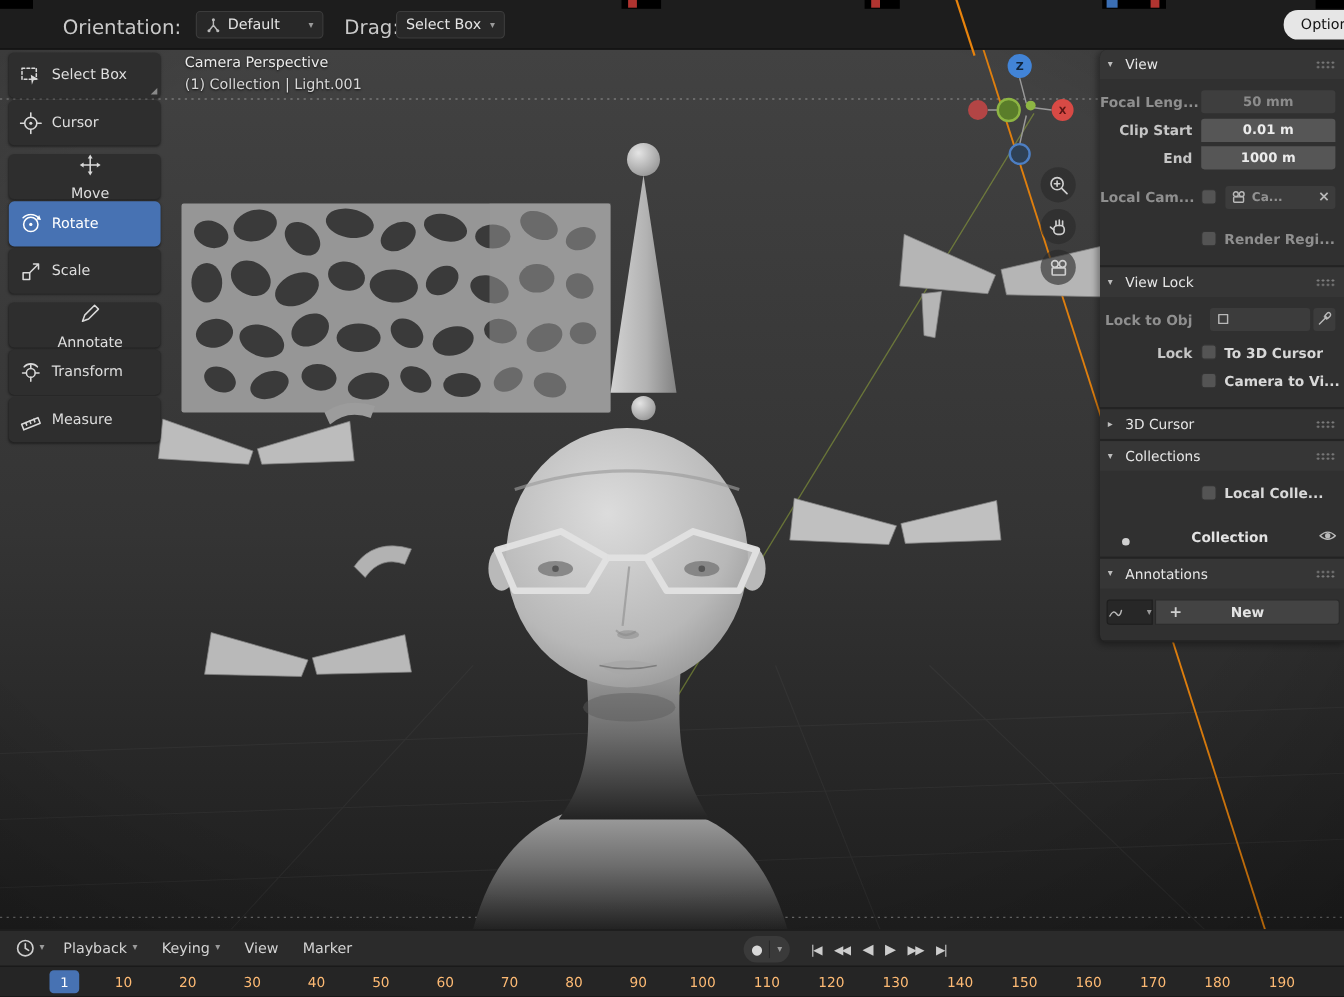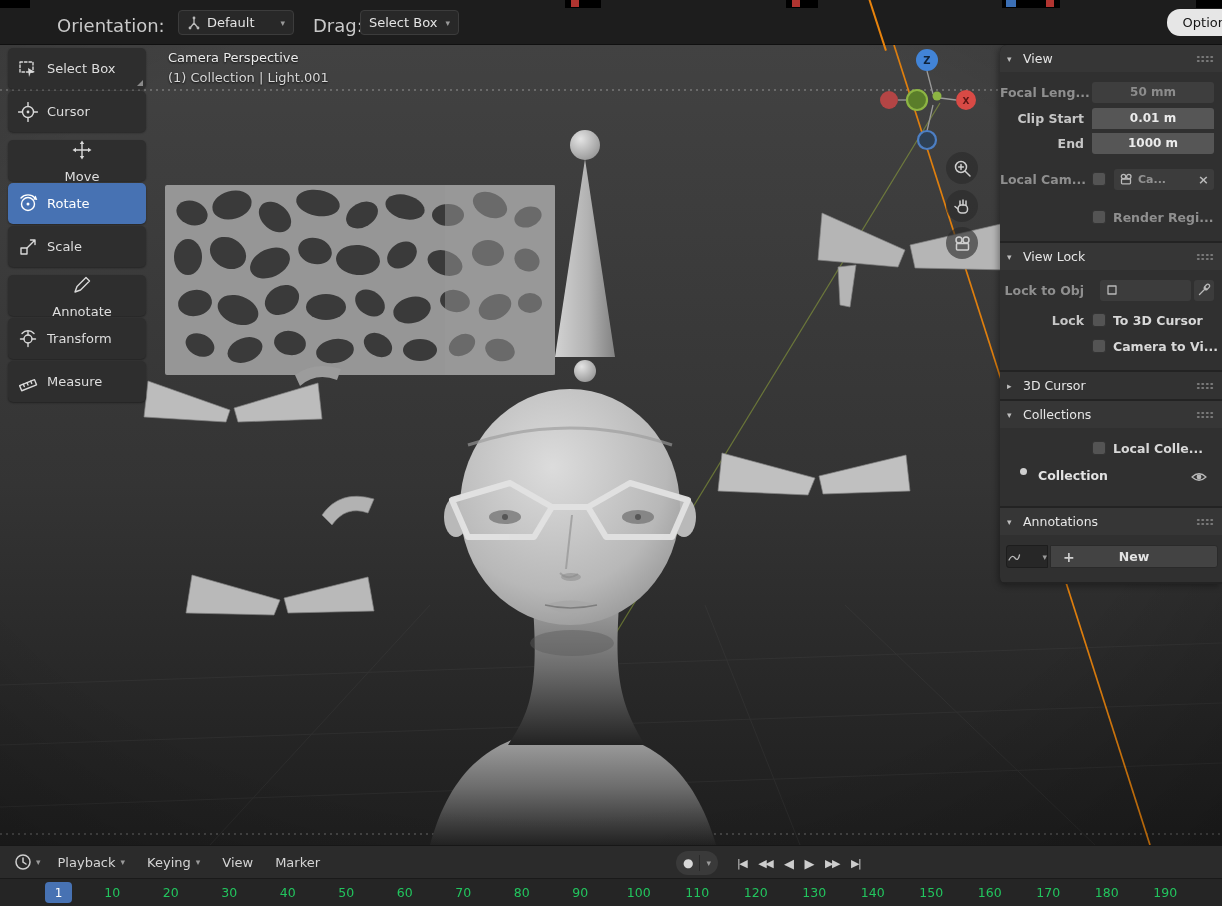--- a/index.html
+++ b/index.html
@@ -75,21 +75,21 @@
   .idfield { flex:1; display:flex; align-items:center; gap:5px; height:21px; background:#3c3c3c;
     border-radius:3px; padding:0 5px; margin-left:8px; color:#929292; }
   .idfield .txt { flex:1; font-size:11px; }
   .xbtn { color:#b9b9b9; font-size:13px; }
   .mini { width:14px; height:14px; flex:none; }
   .mini .s { stroke:#b9b9b9; stroke-width:1.3; fill:none; stroke-linecap:round; stroke-linejoin:round; }
   .mini .f { fill:#b9b9b9; stroke:none; }
   .eyedrop { width:20px; height:21px; flex:none; margin:0 4px 0 3px; background:#3c3c3c; border-radius:3px;
     display:flex; align-items:center; justify-content:center; }
   .ctext { color:#d8d8d8; margin-left:7px; }
-  .list-row { display:flex; align-items:flex-start; height:28px; padding:0 10px 0 20px; }
+  .list-row { display:flex; align-items:flex-end; height:28px; padding:0 10px 0 20px;gap:45px; }
   .bullet { width:7px; height:7px; border-radius:50%; background:#cfcfcf; flex:none; }
   .list-name { margin-left:11px; color:#e2e2e2; flex:1; }
   .anno-row { display:flex; align-items:center; margin:2px 4px 4px 6px; gap:2px; }
   .anno-btn { width:42px; height:23px; background:#272727; border:1px solid #1d1d1d; border-radius:3px 0 0 3px;
     display:flex; align-items:center; justify-content:center; gap:3px; color:#9a9a9a; }
   .new-btn { flex:1; height:23px; background:#434343; border:1px solid #2a2a2a; border-radius:0 3px 3px 0;
     display:flex; align-items:center; justify-content:center; gap:6px; color:#e3e3e3; position:relative; }
   .new-btn .plus { position:absolute; left:12px; color:#cfcfcf; font-size:14px; }
 
   
@@ -103,21 +103,21 @@
     display:flex; align-items:center; padding:0 7px; gap:6px; }
   .rec-dot { color:#d9d9d9; font-size:12px; }
   .pill-div { width:1px; height:16px; background:#2a2a2a; }
   .transport { position:absolute; left:733px; top:5px; height:24px; display:flex; align-items:center; gap:4px; }
   .tbtn { color:#cdcdcd; font-size:11px; letter-spacing:-1.5px; padding:3px 4px; border-radius:3px; }
   .ruler { position:relative; height:28px; background:#252525; border-top:1px solid #1a1a1a; }
   .frame-badge { position:absolute; left:45px; top:3px; width:27px; height:21px; background:#4772b3;
     border-radius:4px; color:#fff; font-size:12px; display:flex; align-items:center; justify-content:center; }
   .ruler-ticks { position:absolute; left:83px; top:0; height:100%; display:flex; }
   .tick { width:58.5px; display:flex; align-items:center; justify-content:center;
-    color:#22c55e; font-size:12.5px; }
+    color:#fdba74; font-size:12.5px; }
 </style>
 </head>
 <body>
 
 <div class="screen">
 
   <div class="topbar">
     <span class="tb-label" style="left:57px">Orientation:</span>
 
     <div class="dropdown" style="left:178px; width:116px">

